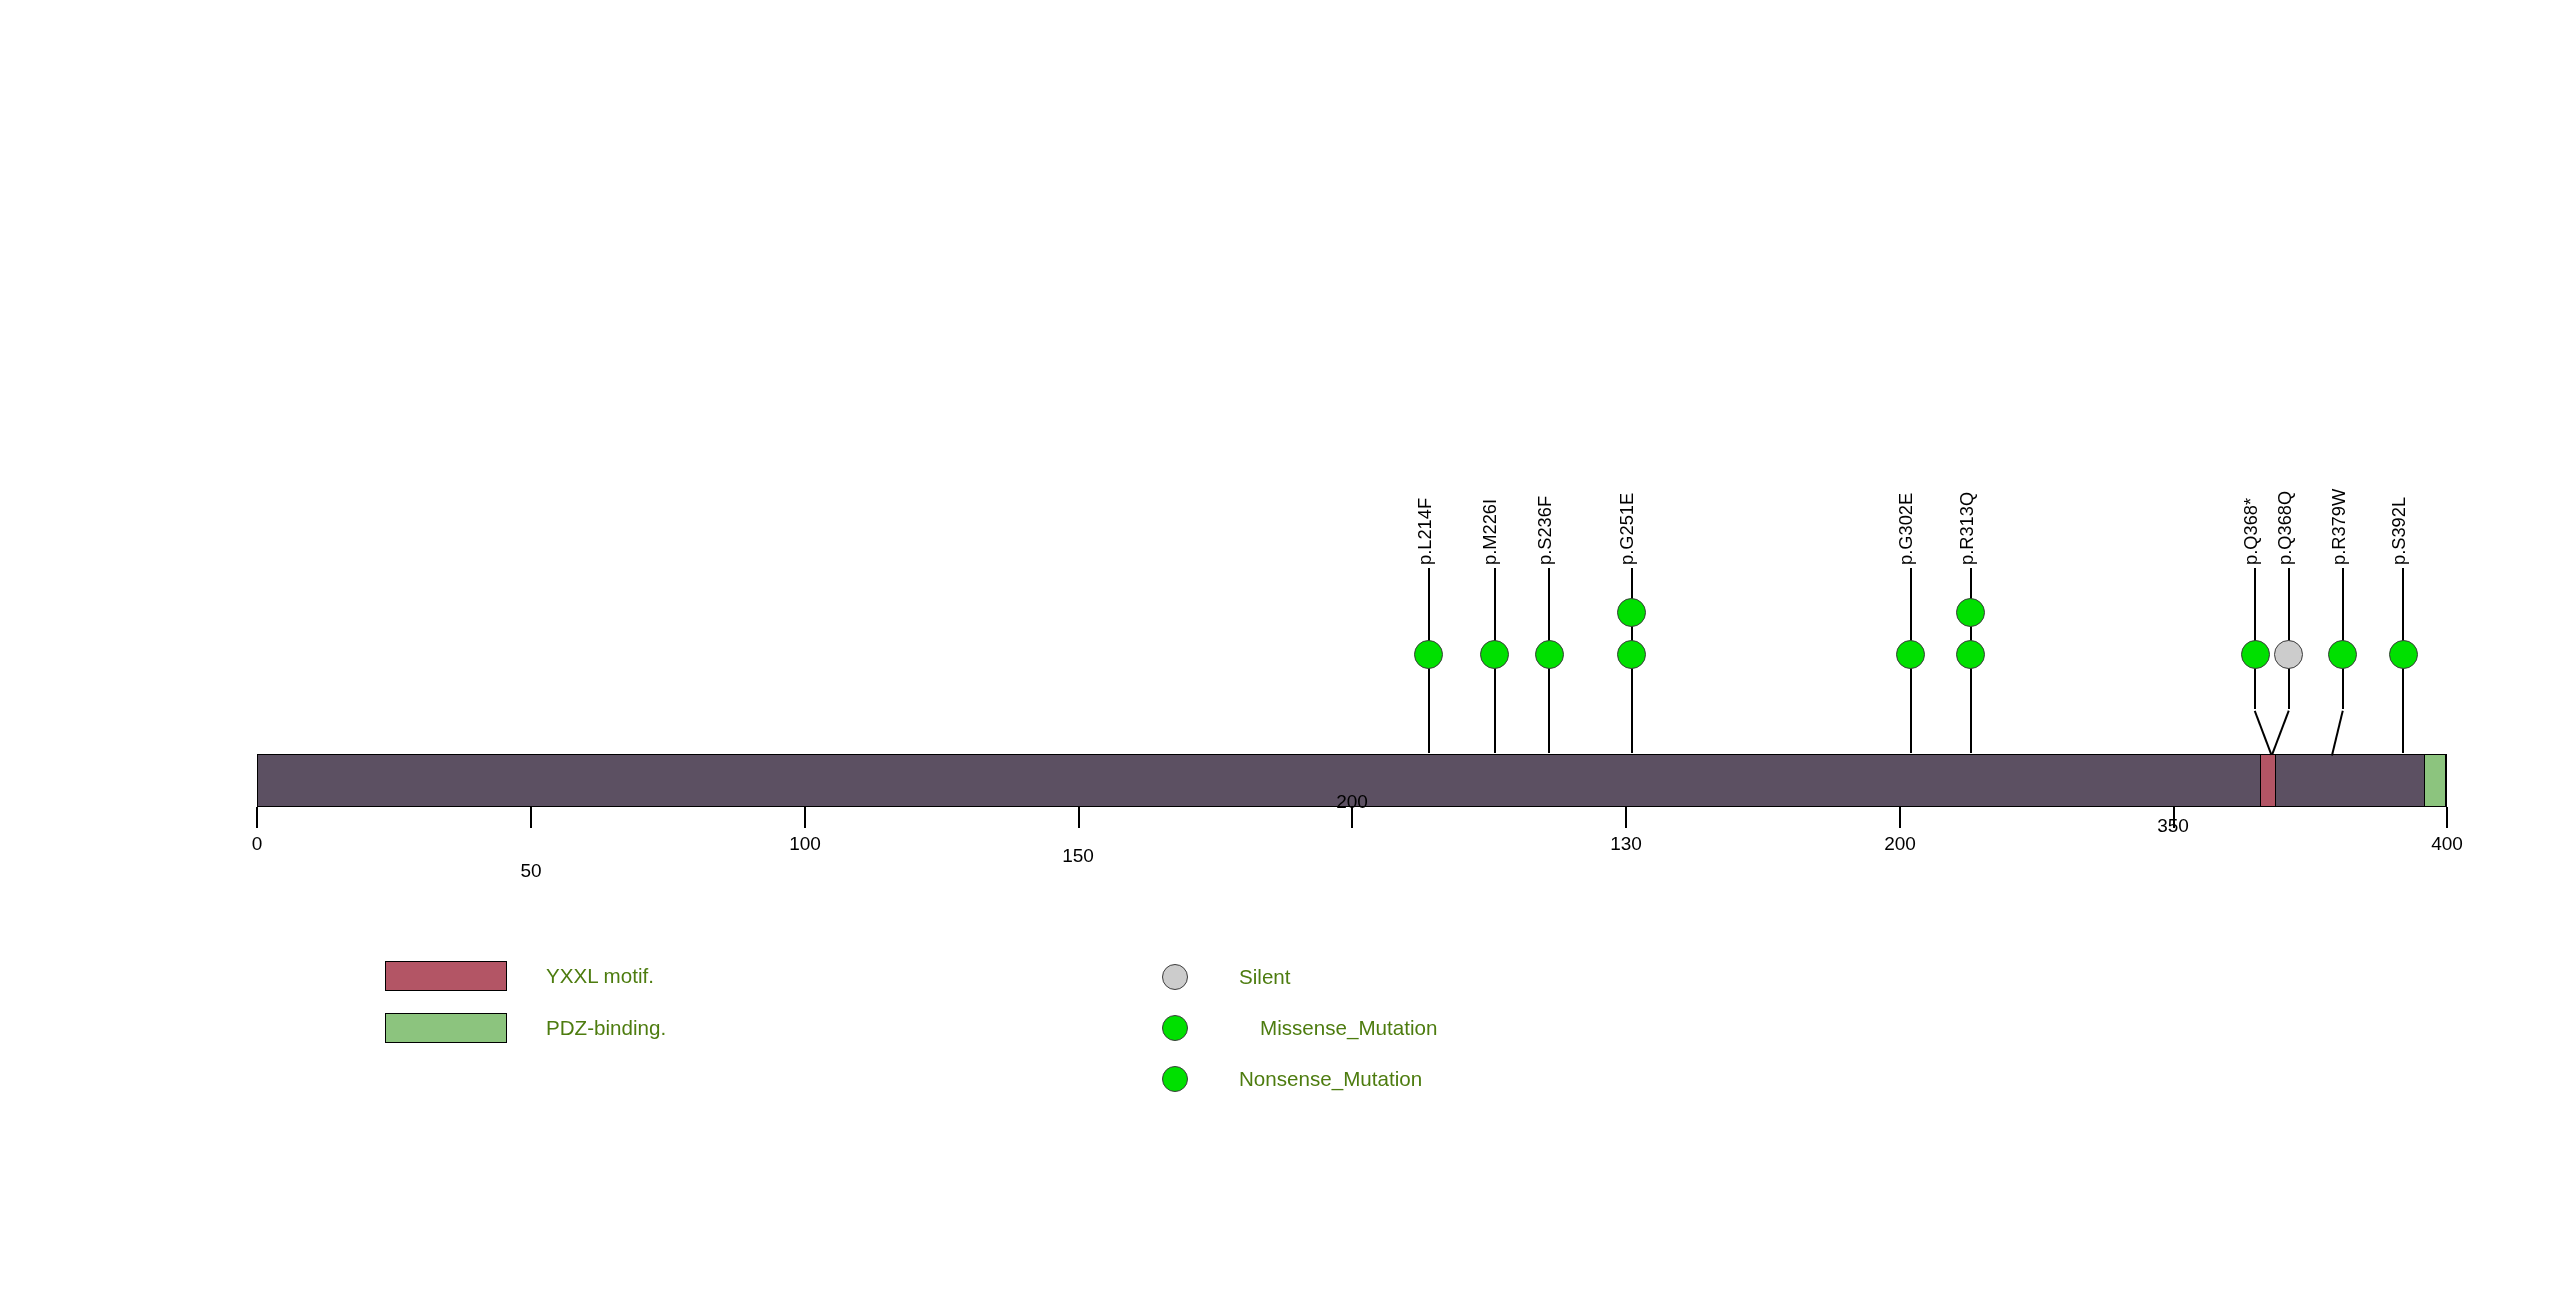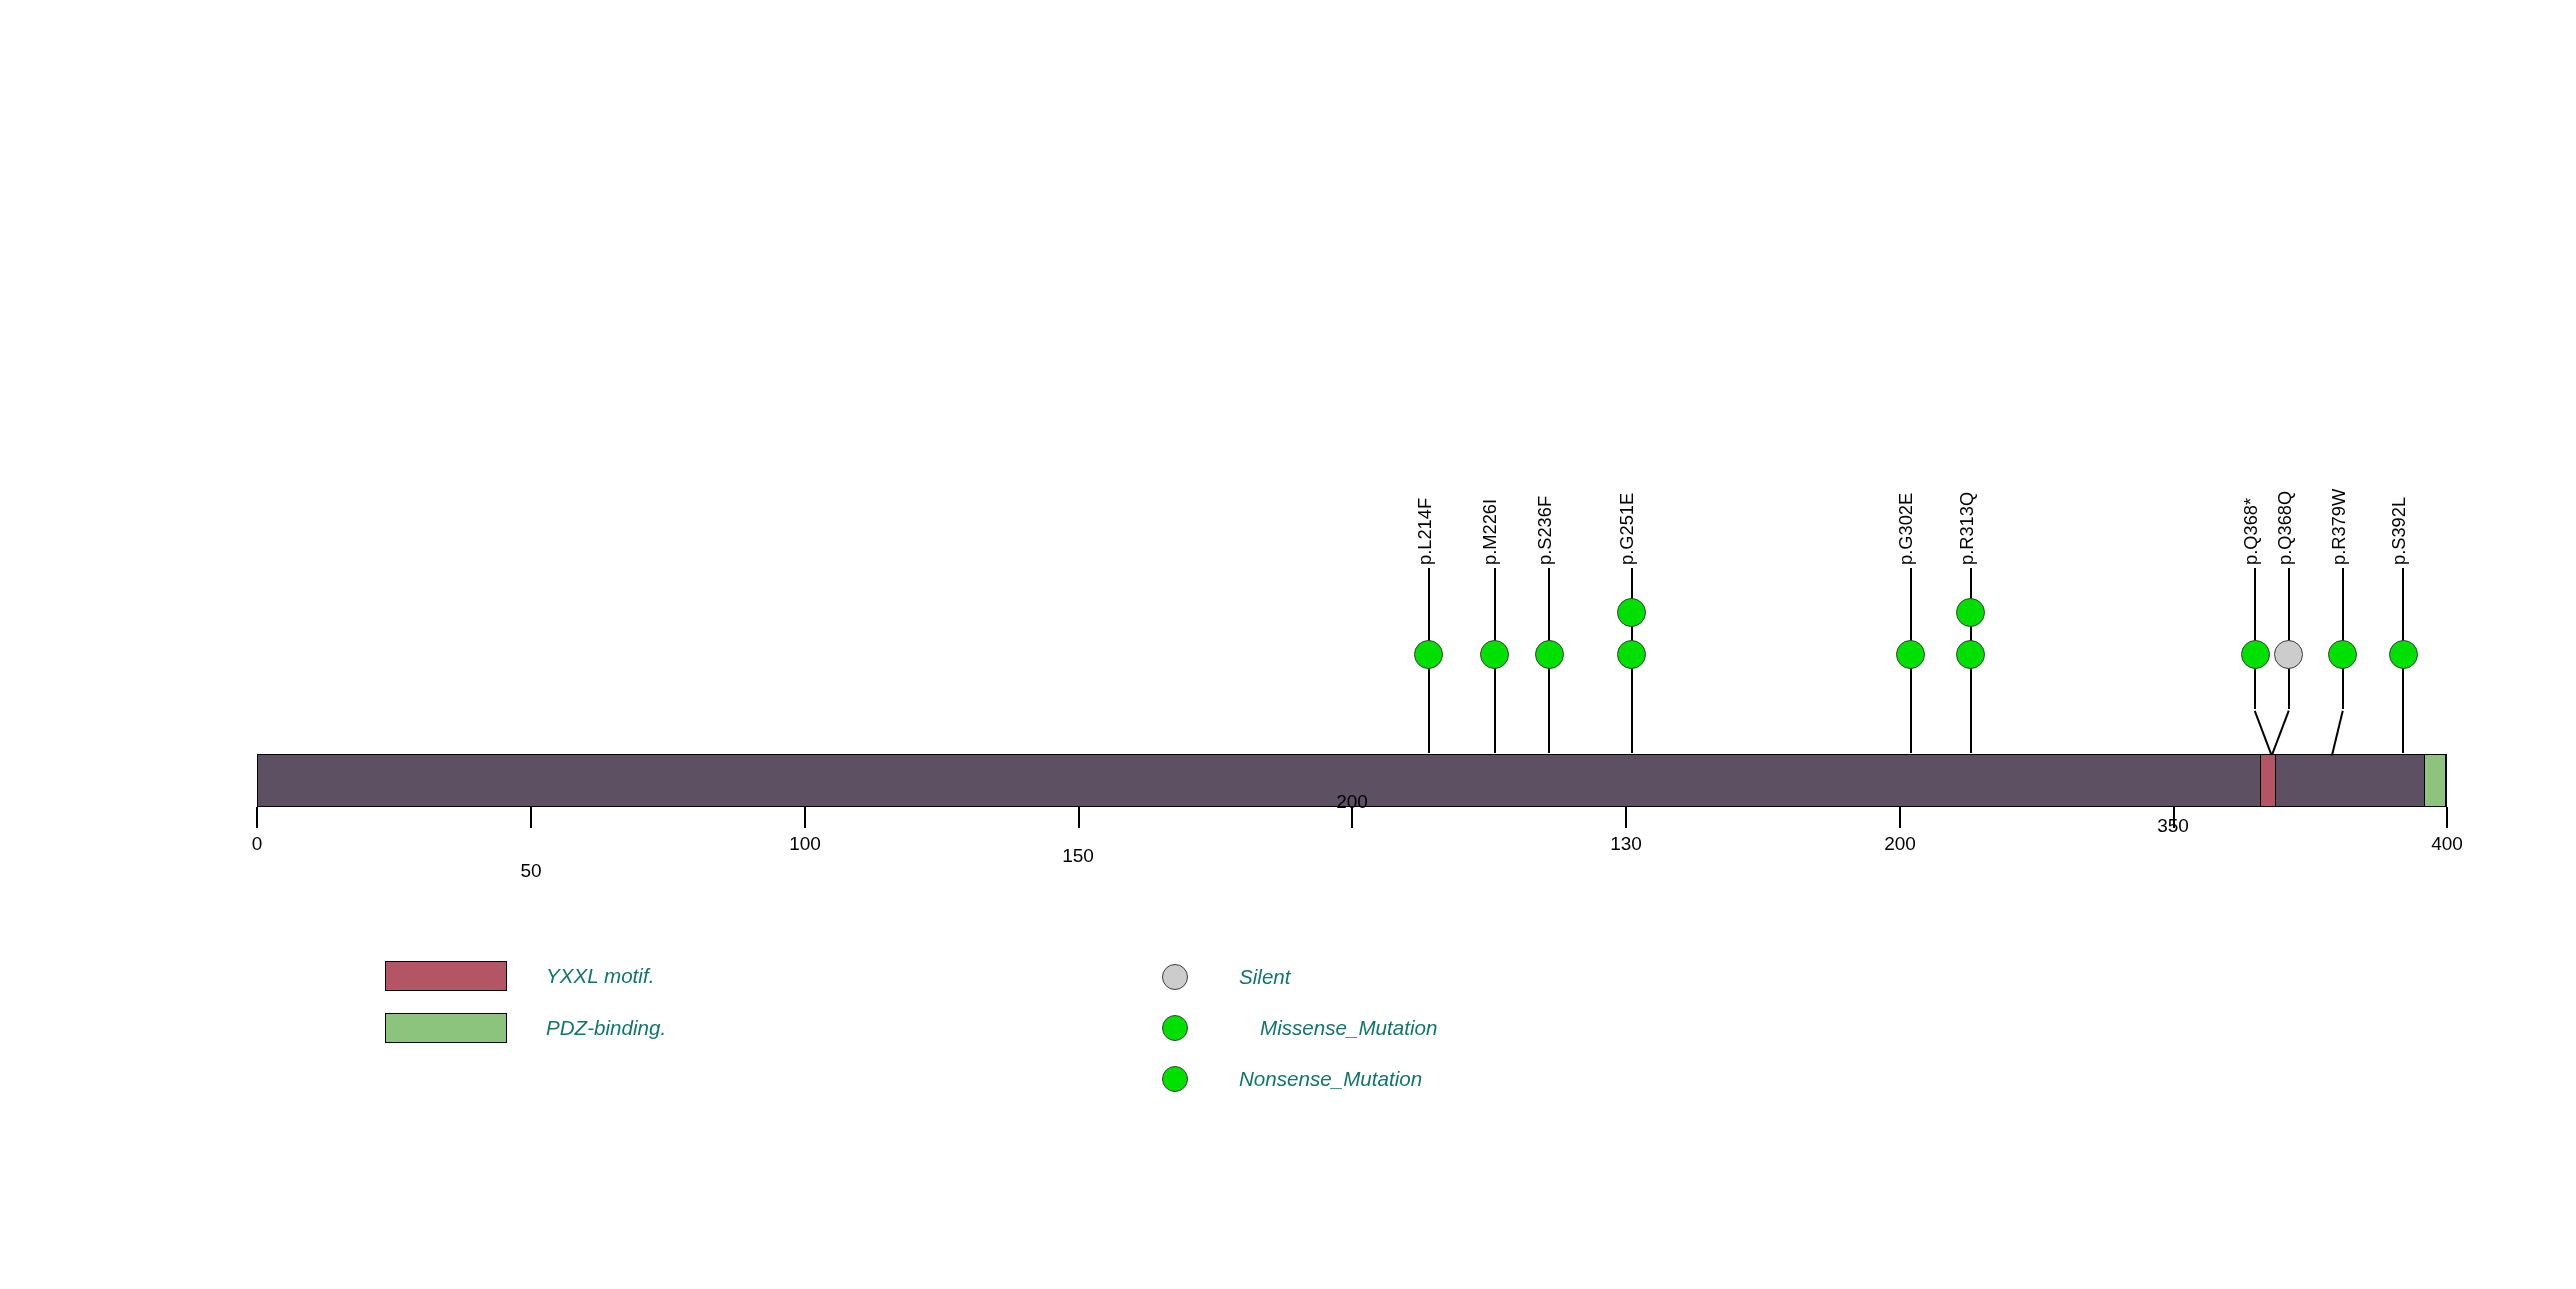--- a/index.html
+++ b/index.html
@@ -90,23 +90,22 @@
     position: absolute;
     width: 26px;
     height: 26px;
     border-radius: 50%;
     border: 0.8px solid #3c3c3c;
     box-sizing: border-box;
   }
   .legend-text {
     position: absolute;
     font-size: 20.6px;
-    color: #0f766e;
+    color: #4d7c0f;
     white-space: nowrap;
-    font-style: italic;
   }
 </style>
 </head>
 <body>
 
 <div id="stage">
 
   <div id="protein-bar" class="protein-bar" style="left: 257px; top: 754px; width: 2190px; height: 53px; background: rgb(92, 80, 98);">
       <div class="domain-region" style="left: 2002px; width: 16.4px; background: rgb(179, 85, 101);"></div>
       <div class="domain-region" style="left: 2166px; width: 22px; background: rgb(140, 196, 126);"></div>

